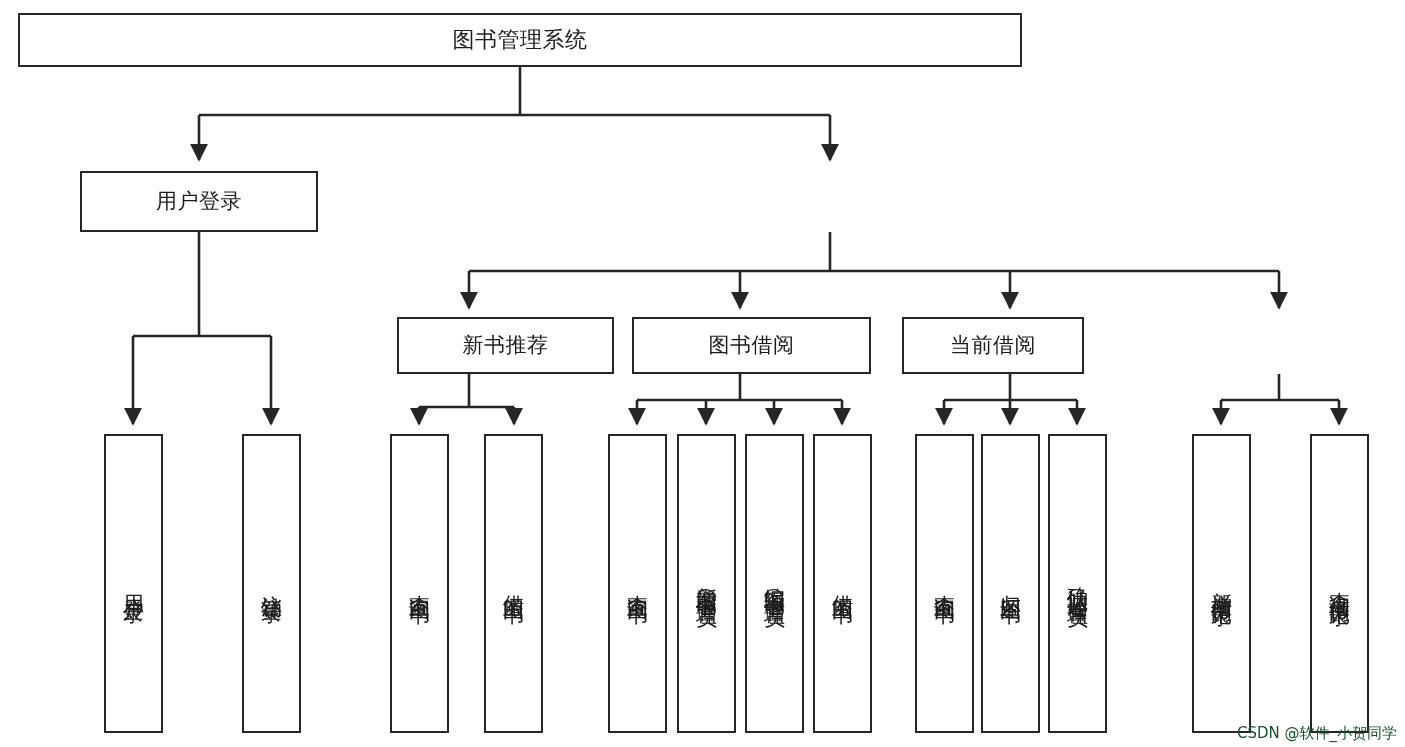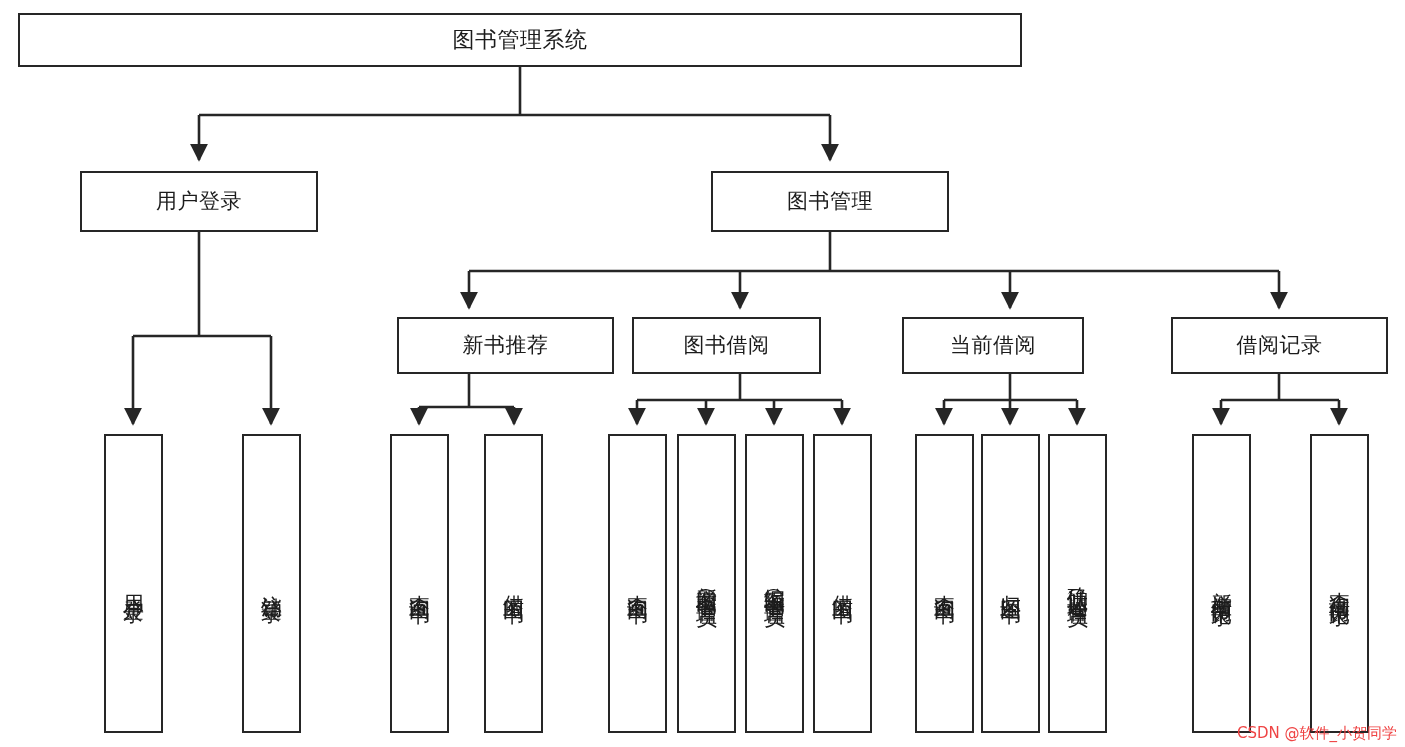--- a/index.html
+++ b/index.html
@@ -55,21 +55,21 @@
     font-size:21px;
     line-height:1.05;
     letter-spacing:3px;
     white-space:nowrap;
   }
   .watermark{
     position:absolute;
     right:8px;
     bottom:4px;
     font-size:15px;
-    color:#ef4444;
+    color:#14532d;
     z-index:5;
     white-space:nowrap;
     font-family:"DejaVu Sans","Liberation Sans",sans-serif;
   }
 </style>
 </head>
 <body>
 
 <div id="canvas">
 
@@ -123,35 +123,29 @@
     </g>
   </svg>
 
   <div class="node h root" style="left:18px;top:13px;width:1004px;height:54px;">
     <span class="lbl">图书管理系统</span>
   </div>
 
   <div class="node h" style="left:80px;top:171px;width:238px;height:61px;">
     <span class="lbl">用户登录</span>
   </div>
-  <div class="node h" style="left:711px;top:171px;width:238px;height:61px;">
-    <span class="lbl">图书管理</span>
-  </div>
 
   <div class="node h" style="left:361px;top:317px;width:217px;height:57px;margin-left:36px;">
     <span class="lbl">新书推荐</span>
   </div>
-  <div class="node h" style="left:632px;top:317px;width:189px;height:57px;">
+  <div class="node h" style="left:632px;top:317px;width:239px;height:57px;">
     <span class="lbl">图书借阅</span>
   </div>
   <div class="node h" style="left:902px;top:317px;width:182px;height:57px;">
     <span class="lbl">当前借阅</span>
-  </div>
-  <div class="node h" style="left:1171px;top:317px;width:217px;height:57px;">
-    <span class="lbl">借阅记录</span>
   </div>
 
   <div class="node v" style="left:104px;top:434px;width:59px;height:299px;">
     <span class="lbl">用户登录</span>
   </div>
   <div class="node v" style="left:242px;top:434px;width:59px;height:299px;">
     <span class="lbl">注销登录</span>
   </div>
 
   <div class="node v" style="left:390px;top:434px;width:59px;height:299px;">

